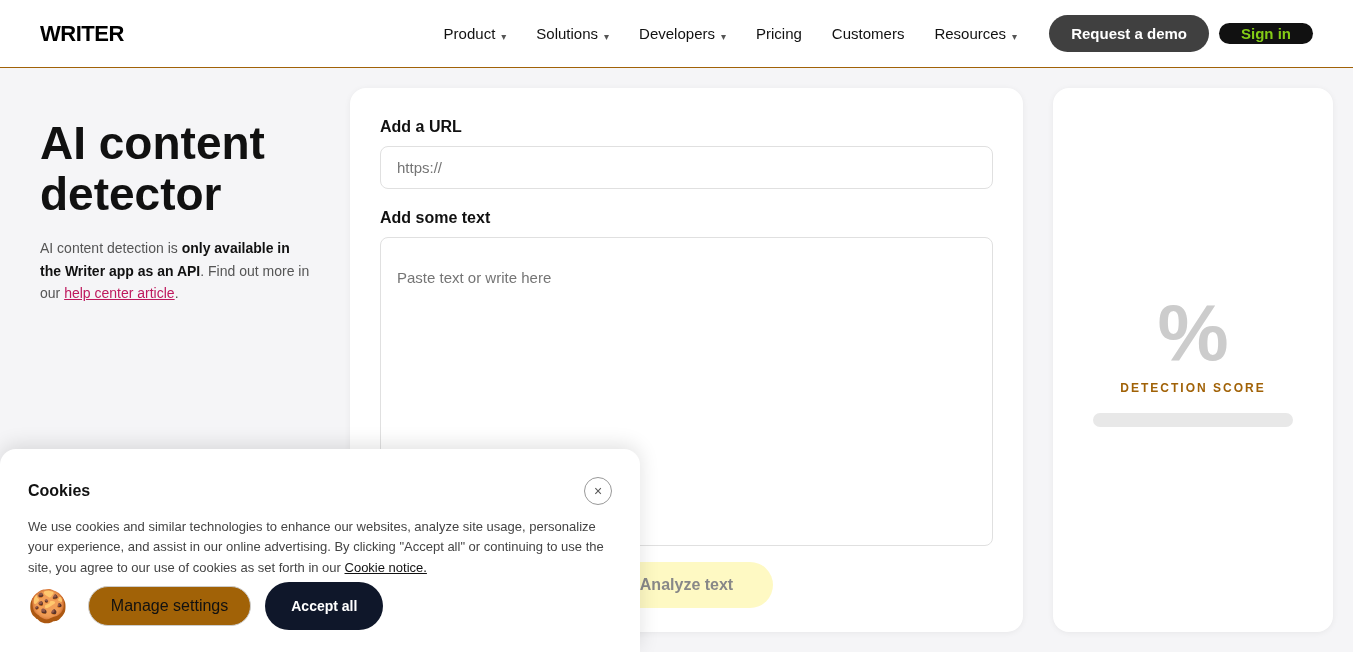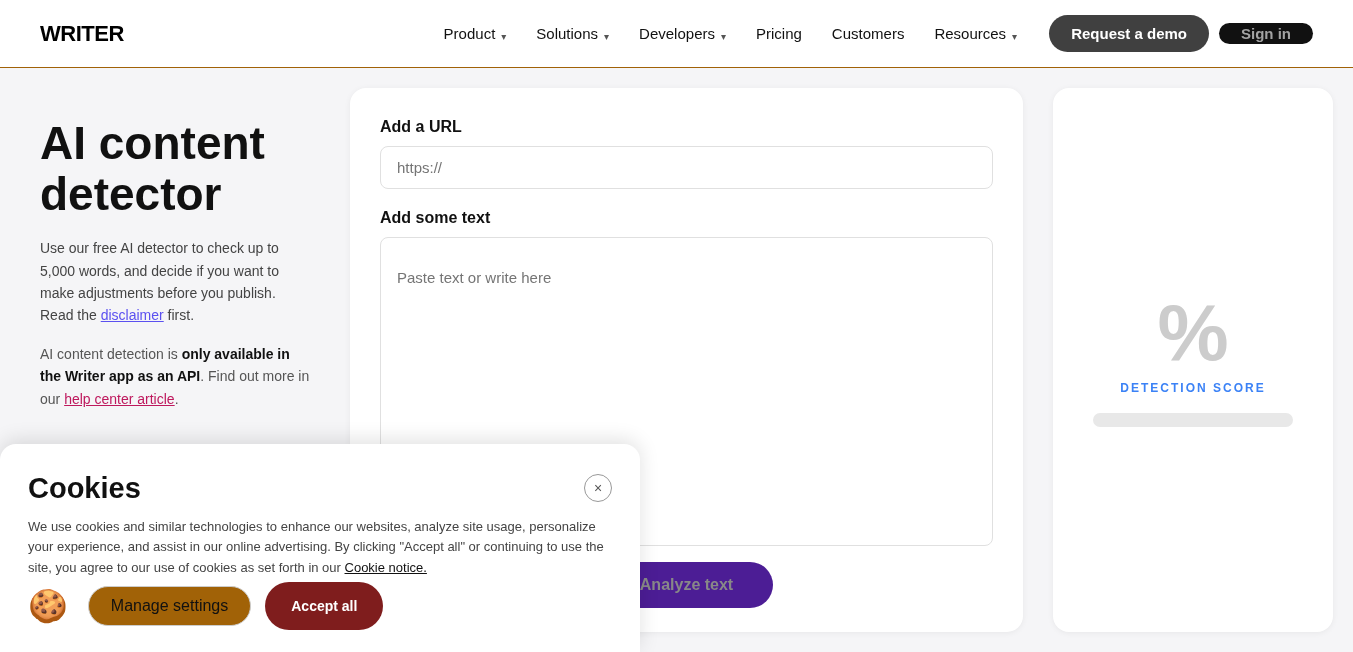--- a/index.html
+++ b/index.html
@@ -47,21 +47,21 @@
       padding: 10px 22px;
       border-radius: 30px;
       font-size: 15px;
       font-weight: 600;
       cursor: pointer;
       margin-right: 10px;
       white-space: nowrap;
     }
     .nav-btn-signin {
       background: #111;
-      color: #a3a3a3;
+      color: #84cc16;
       border: none;
       padding: 2px 22px;
       border-radius: 30px;
       font-size: 15px;
       font-weight: 600;
       cursor: pointer;
       white-space: nowrap;
     }
 
     
@@ -151,21 +151,21 @@
       resize: none;
       font-family: inherit;
       min-height: 200px;
     }
     .analyze-row {
       display: flex;
       justify-content: center;
       padding: 16px 0 4px;
     }
     .analyze-btn {
-      background: #4c1d95;
+      background: #fef9c3;
       color: #888;
       border: none;
       padding: 14px 40px;
       border-radius: 30px;
       font-size: 16px;
       font-weight: 600;
       cursor: not-allowed;
     }
 
     
@@ -189,21 +189,21 @@
     .score-percent {
       font-size: 80px;
       font-weight: 700;
       color: #ccc;
       line-height: 1;
     }
     .score-label {
       font-size: 12px;
       font-weight: 600;
       letter-spacing: 2px;
-      color: #3b82f6;
+      color: #a16207;
       margin-top: 8px;
       margin-bottom: 18px;
     }
     .score-bar {
       width: 200px;
       height: 14px;
       background: #e8e8e8;
       border-radius: 8px;
     }
 
@@ -219,21 +219,21 @@
       padding: 28px 28px 22px;
       z-index: 999;
     }
     .cookie-header {
       display: flex;
       align-items: center;
       justify-content: space-between;
       margin-bottom: 12px;
     }
     .cookie-title {
-      font-size: 29px;
+      font-size: 16px;
       font-weight: 700;
       color: #111;
     }
     .cookie-close {
       width: 28px;
       height: 28px;
       border: 1.5px solid #999;
       border-radius: 50%;
       display: flex;
       align-items: center;
@@ -263,21 +263,21 @@
       border: 1.5px solid #ccc;
       background: #a16207;
       border-radius: 30px;
       padding: 10px 22px;
       font-size: 16px;
       font-weight: 500;
       cursor: pointer;
       color: #111;
     }
     .cookie-accept-btn {
-      background: #7f1d1d;
+      background: #0f172a;
       color: #fff;
       border: none;
       border-radius: 30px;
       padding: 16px 26px;
       font-size: 14px;
       font-weight: 600;
       cursor: pointer;
     }
   </style>
 </head>
@@ -310,23 +310,20 @@
     </span>
   </div>
   <button class="nav-btn-demo">Request a demo</button>
   <button class="nav-btn-signin">Sign in</button>
 </nav>
 
 <div class="main-area">
 
   <div class="left-panel">
     <h1 class="hero-title">AI content detector</h1>
-    <p class="hero-desc">
-      <span>Use our free AI detector to check up to 5,000 words, and decide if you want to make adjustments before you publish. Read the </span><a>disclaimer</a><span> first.</span>
-    </p>
     <p class="hero-desc2">
       <span>AI content detection is </span><strong>only available in the Writer app as an API</strong><span>. Find out more in our </span><a>help center article</a><span>.</span>
     </p>
   </div>
 
   <div class="center-panel">
     <div class="detector-card">
       <div class="field-label">Add a URL</div>
       <input class="url-input" type="text" placeholder="https://" style="">
       <div class="text-area-label">Add some text</div>

